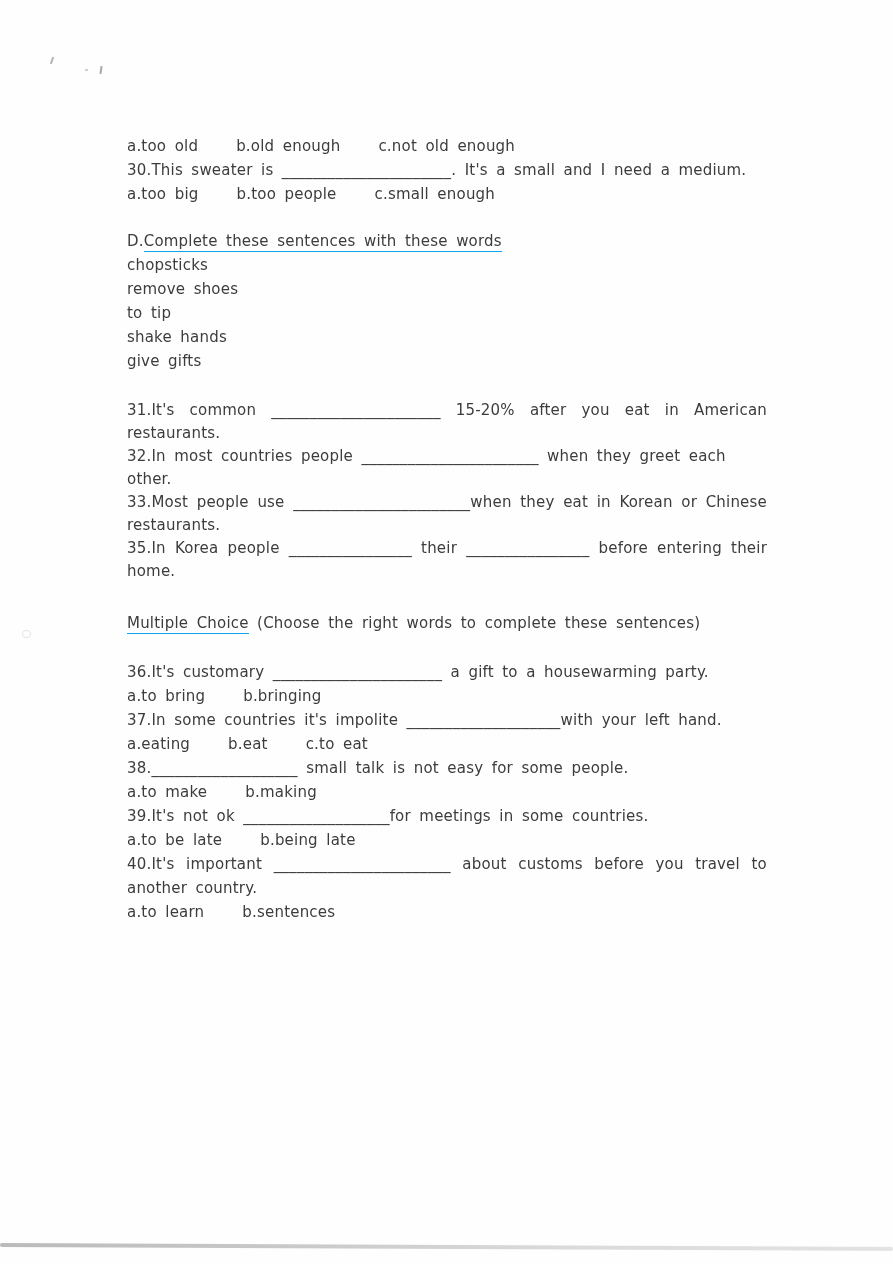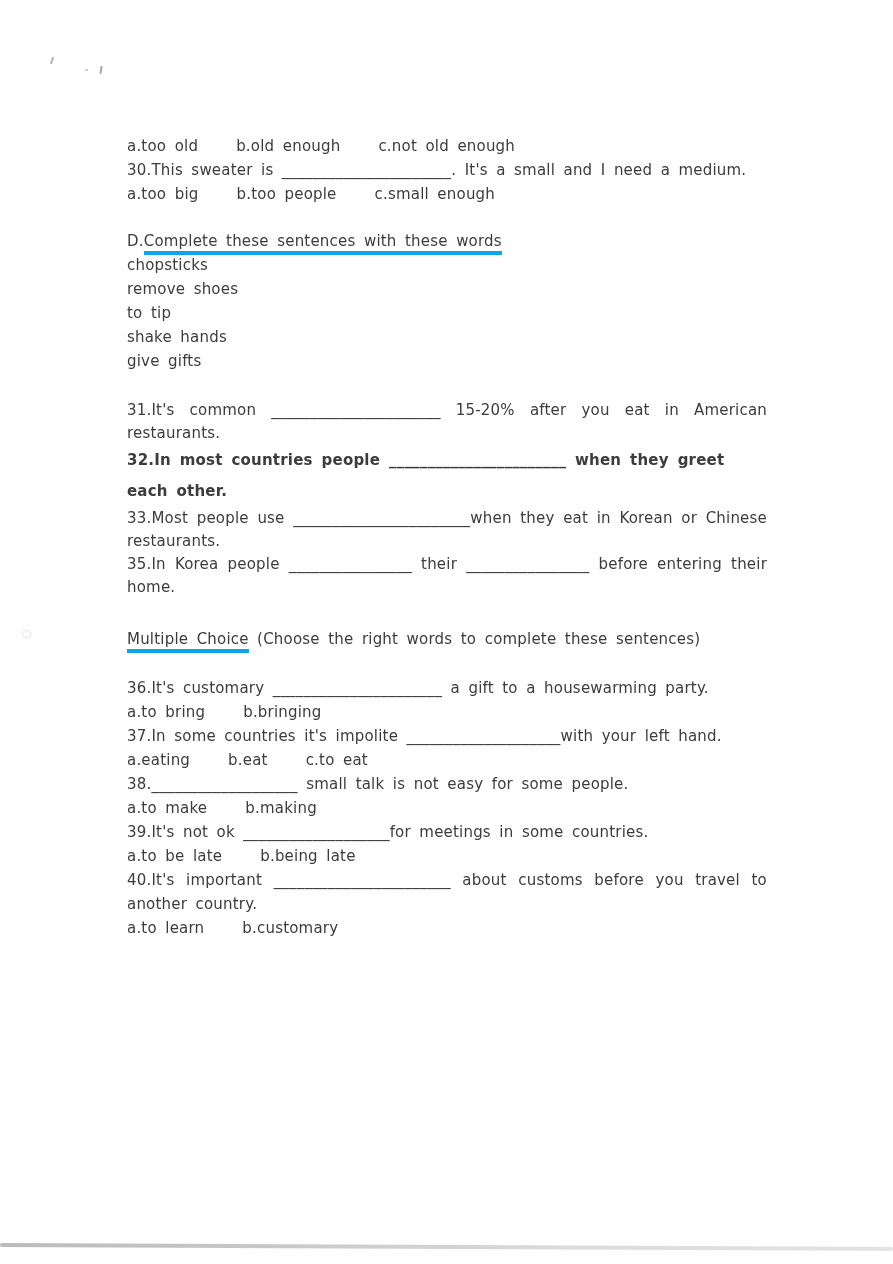--- a/index.html
+++ b/index.html
@@ -22,43 +22,42 @@
     width: 640px;
     font-size: 15px;
     letter-spacing: 0.2px;
     word-spacing: 3.5px;
   }
   .line {
     line-height: 24px;
     white-space: nowrap;
   }
   .q-line {
-    line-height: 31px;
-    font-weight: bold;
+    line-height: 23px;
   }
   .para {
     line-height: 23px;
     text-align: justify;
   }
   .mc-para {
     line-height: 24px;
     text-align: justify;
   }
   .mc-line {
     line-height: 24px;
     white-space: nowrap;
   }
   .opt {
     margin-right: 38px;
   }
   .opt:last-child {
     margin-right: 4px;
   }
   .underlined {
-    border-bottom: 4px solid #0ea5e9;
+    border-bottom: 1px solid #0ea5e9;
     padding-bottom: 1px;
   }
   .block-d {
     margin-top: 23px;
   }
   .block-d-questions {
     margin-top: 26px;
   }
   .block-mc-heading {
     margin-top: 28px;
@@ -177,17 +176,17 @@
       <span class="opt">a.to make</span><span class="opt">b.making</span>
     </div>
 
     <div class="mc-line">39.It's not ok ___________________for meetings in some countries.</div>
     <div class="mc-line">
       <span class="opt">a.to be late</span><span class="opt">b.being late</span>
     </div>
 
     <div class="mc-para">40.It's important _______________________ about customs before you travel to another country.</div>
     <div class="mc-line">
-      <span class="opt">a.to learn</span><span class="opt">b.customary</span>
+      <span class="opt">a.to learn</span><span class="opt">b.sentences</span>
     </div>
   </div>
 
 </div>
 
 </body></html>

